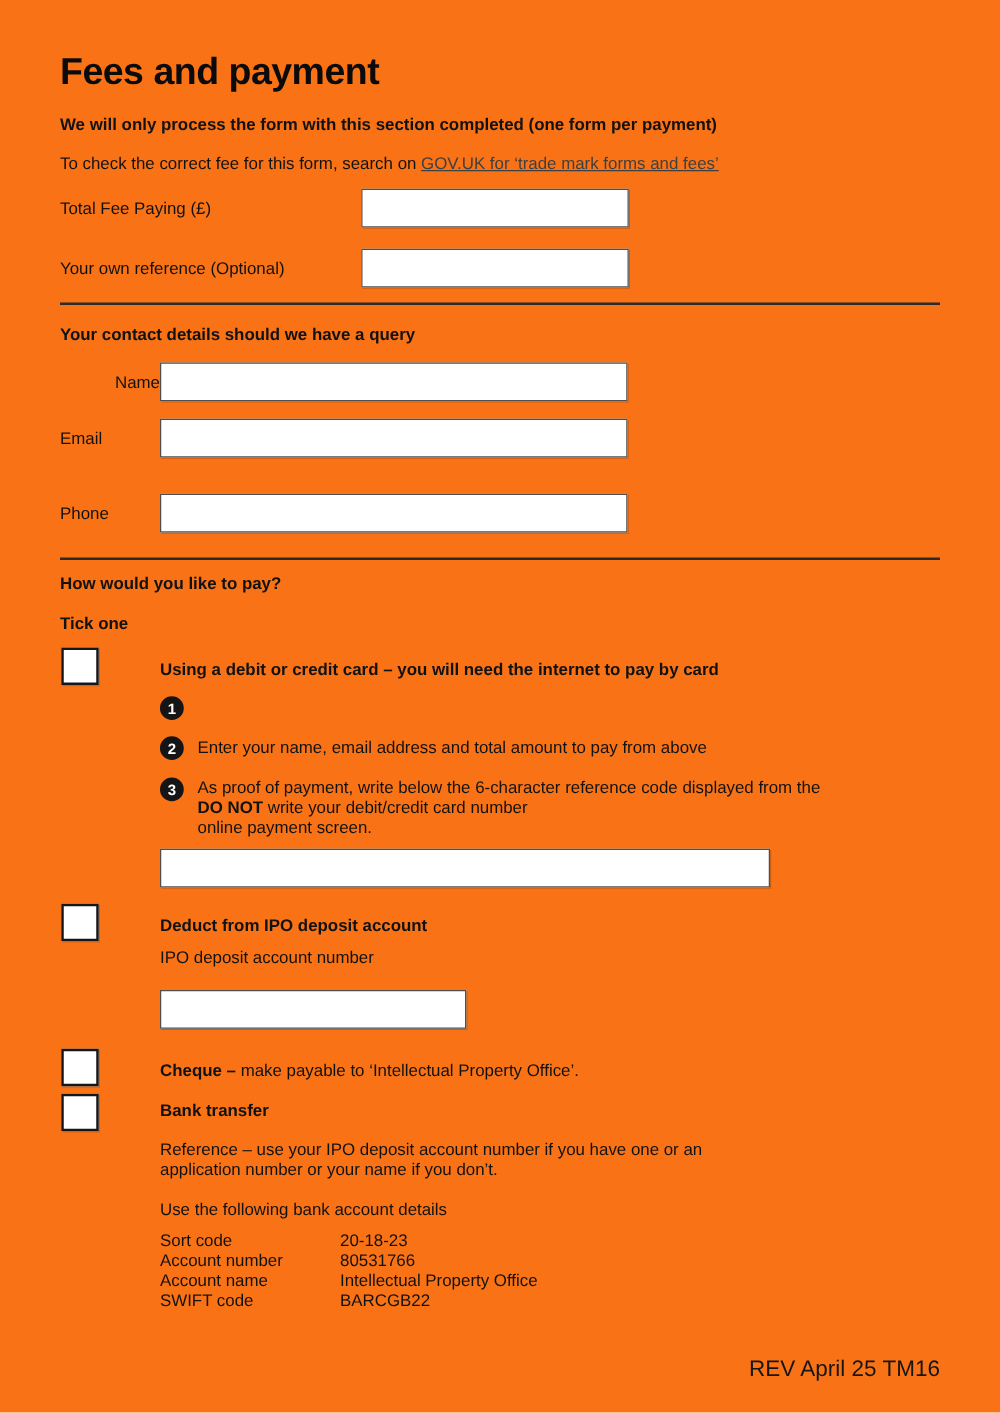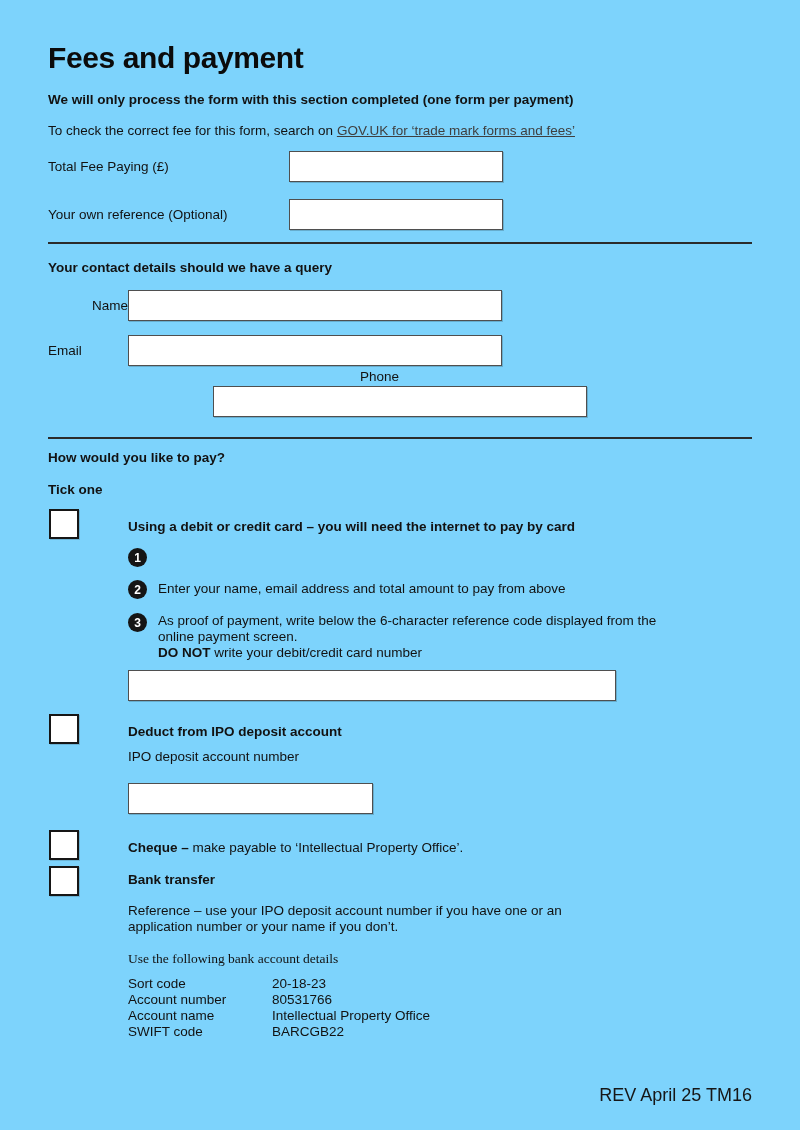--- a/index.html
+++ b/index.html
@@ -1,19 +1,19 @@
 <!DOCTYPE html>
 <html><head>
 <meta charset="utf-8">
 <style>
   html, body { margin:0; padding:0; background:#ffffff; }
   .page {
     position:relative;
     width:800px; height:1130px;
-    background:#7dd3fc;
+    background:#f97316;
     box-sizing:border-box;
     padding:40px 48px 0 48px;
     font-family:"Liberation Sans", sans-serif;
     font-size:13.5px;
     line-height:18px;
     color:#121212;
     overflow:hidden;
   }
   .title {
     font-size:30px; line-height:36px; font-weight:bold;
@@ -39,21 +39,21 @@
   .w-deposit { width:245px; }
 
   .rule { border:none; border-top:2px solid #2b2b2b; margin:0; }
   .rule1 { margin-top:12px; }
   .rule2 { margin-top:20px; }
 
   .contact-h { margin-top:15px; }
   .contact-row { display:flex; align-items:center; }
   .cr1 { margin-top:13px;text-align:right; }
   .cr2 { margin-top:14px; }
-  .cr3 { margin-top:2px;flex-direction:column; }
+  .cr3 { margin-top:29px; }
   .contact-row .clabel { width:80px; flex:none; }
 
   .pay-h { margin-top:10px; }
   .tick-one { margin-top:14px; }
 
   .option { display:flex; }
   .opt-card { margin-top:10px; }
   .opt-deposit { margin-top:13px; }
   .opt-cheque { margin-top:16px; }
   .opt-bank { margin-top:6px; }
@@ -77,21 +77,21 @@
     margin-right:11px;
   }
   .step-text { line-height:18px; }
   .step3-text { line-height:16px; max-width:540px; }
   .ref-box { margin-top:9px; }
 
   .deposit-sub { margin-top:7px; }
   .deposit-box { margin-top:17px; }
 
   .bank-note { margin-top:14px; line-height:16px; }
-  .bank-use { margin-top:15px;font-family:Liberation Serif, serif; }
+  .bank-use { margin-top:15px; }
   .bank-table { margin-top:8px; }
   .bank-row { display:flex; line-height:16px; }
   .bank-row .dl { width:144px; flex:none; }
 
   .footer {
     position:absolute; top:1086px; right:48px;
     font-size:18px; color:#161616;
   }
 </style>
 </head>
@@ -148,22 +148,22 @@
 
       <div class="step st2">
         <div class="step-num">2</div>
         <div class="step-text">Enter your name, email address and total amount to pay from above</div>
       </div>
 
       <div class="step st3">
         <div class="step-num">3</div>
         <div class="step-text step3-text">
           <div>As proof of payment, write below the 6-character reference code displayed from the</div>
+          <div><span class="b">DO NOT</span><span> write your debit/credit card number</span></div>
           <div>online payment screen.</div>
-          <div><span class="b">DO NOT</span><span> write your debit/credit card number</span></div>
         </div>
       </div>
 
       <div class="input-box w-ref ref-box"></div>
     </div>
   </div>
 
   <div class="option opt-deposit">
     <div class="checkbox"></div>
     <div class="opt-content">

